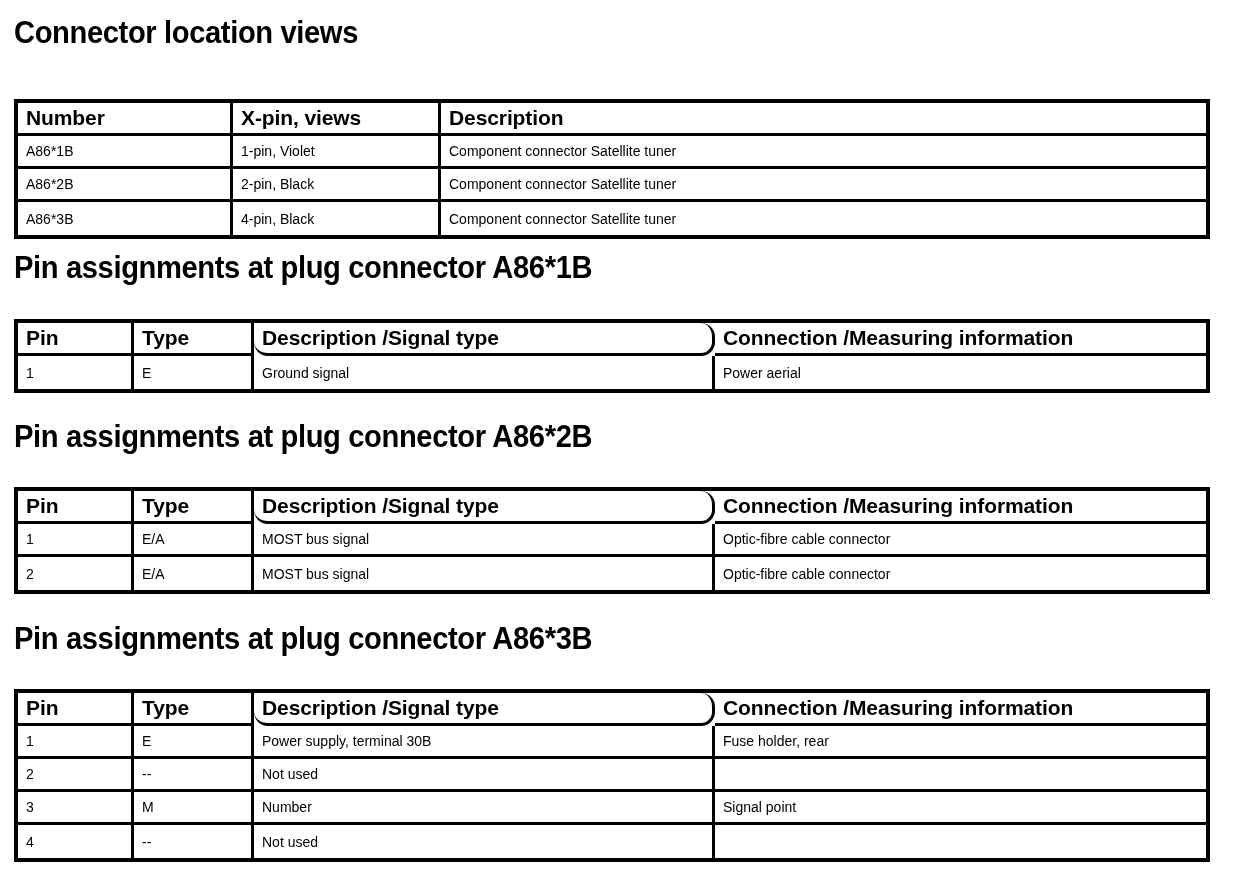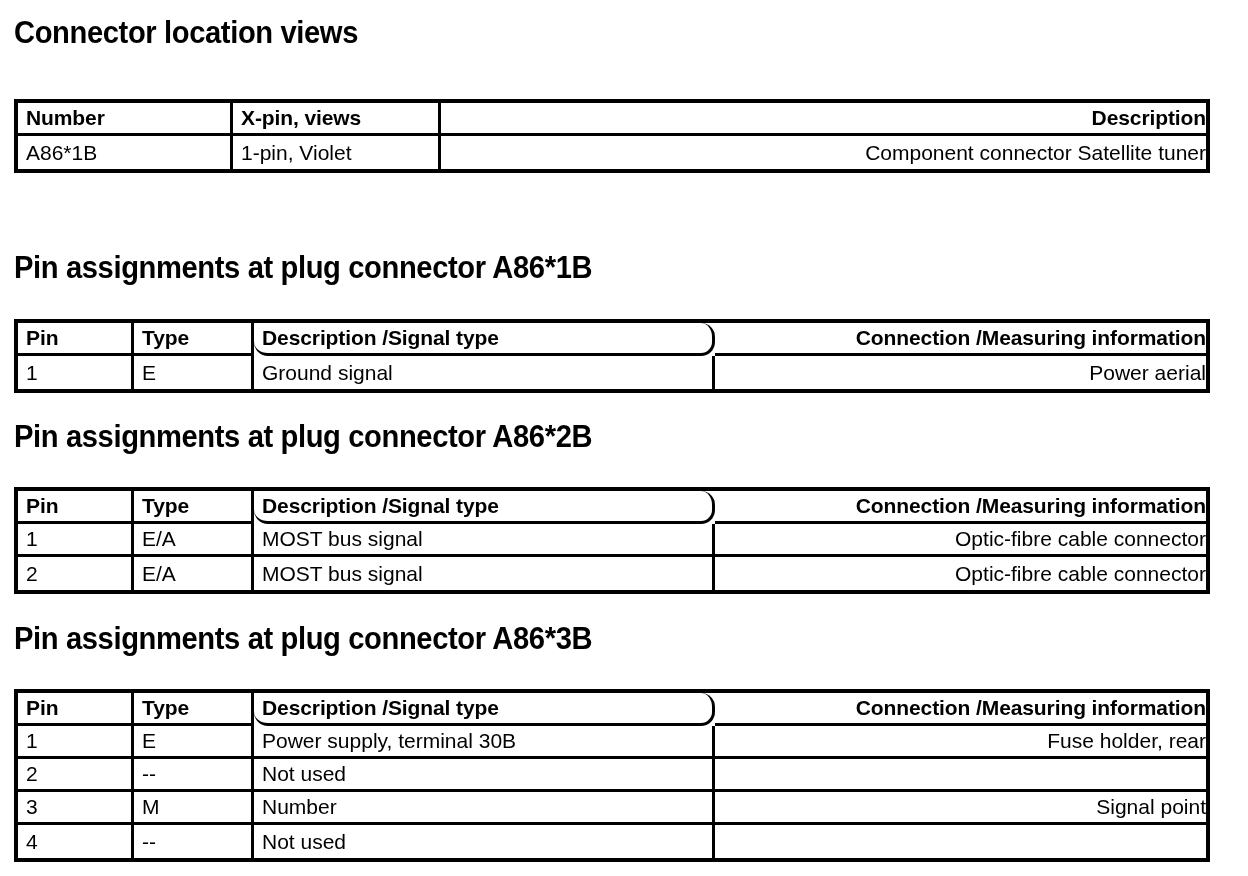--- a/index.html
+++ b/index.html
@@ -55,38 +55,38 @@
   #table-pins-2b  { top: 487px; }
   #table-pins-3b  { top: 689px; }
 
   .doc-table tr { height: 33px; }
 
   .doc-table td, .doc-table th {
     padding: 0 0 0 8px;
     height: 33px;
     vertical-align: middle;
     text-align: left;
-    font-size: 21px;
+    font-size: 14px;
     font-weight: normal;
     line-height: 24px;
     white-space: nowrap;
     border-right: 3px solid #000000;
     border-bottom: 3px solid #000000;
     box-sizing: border-box;
     overflow: hidden;
     background: #ffffff;
   }
   .doc-table thead th {
     font-weight: bold;
     font-size: 21px;
     letter-spacing: -0.1px;
   }
   .doc-table tr:last-child td { border-bottom: none; }
   .doc-table td:last-child,
-  .doc-table th:last-child { border-right: none; text-align: right; }
+  .doc-table th:last-child { border-right: none; }
 
   
   #table-locations .col-number      { width: 215px; }
   #table-locations .col-xpin        { width: 208px; }
   #table-locations .col-description { width: auto; }
 
   
   .pin-table .col-pin        { width: 116px; }
   .pin-table .col-type       { width: 120px; }
   .pin-table .col-desc       { width: 461px; border-radius: 14px; }
@@ -106,20 +106,30 @@
         <th class="col-xpin">X-pin, views</th>
         <th class="col-description">Description</th>
       </tr>
     </thead>
     <tbody>
       <tr>
         <td>A86*1B</td>
         <td>1-pin, Violet</td>
         <td>Component connector Satellite tuner</td>
       </tr>
+      <tr>
+        <td>A86*2B</td>
+        <td>2-pin, Black</td>
+        <td>Component connector Satellite tuner</td>
+      </tr>
+      <tr>
+        <td>A86*3B</td>
+        <td>4-pin, Black</td>
+        <td>Component connector Satellite tuner</td>
+      </tr>
     </tbody>
   </table>
 
   <div class="heading" id="heading-2">Pin assignments at plug connector A86*1B</div>
 
   <table class="doc-table pin-table" id="table-pins-1b">
     <thead>
       <tr>
         <th class="col-pin">Pin</th>
         <th class="col-type">Type</th>

